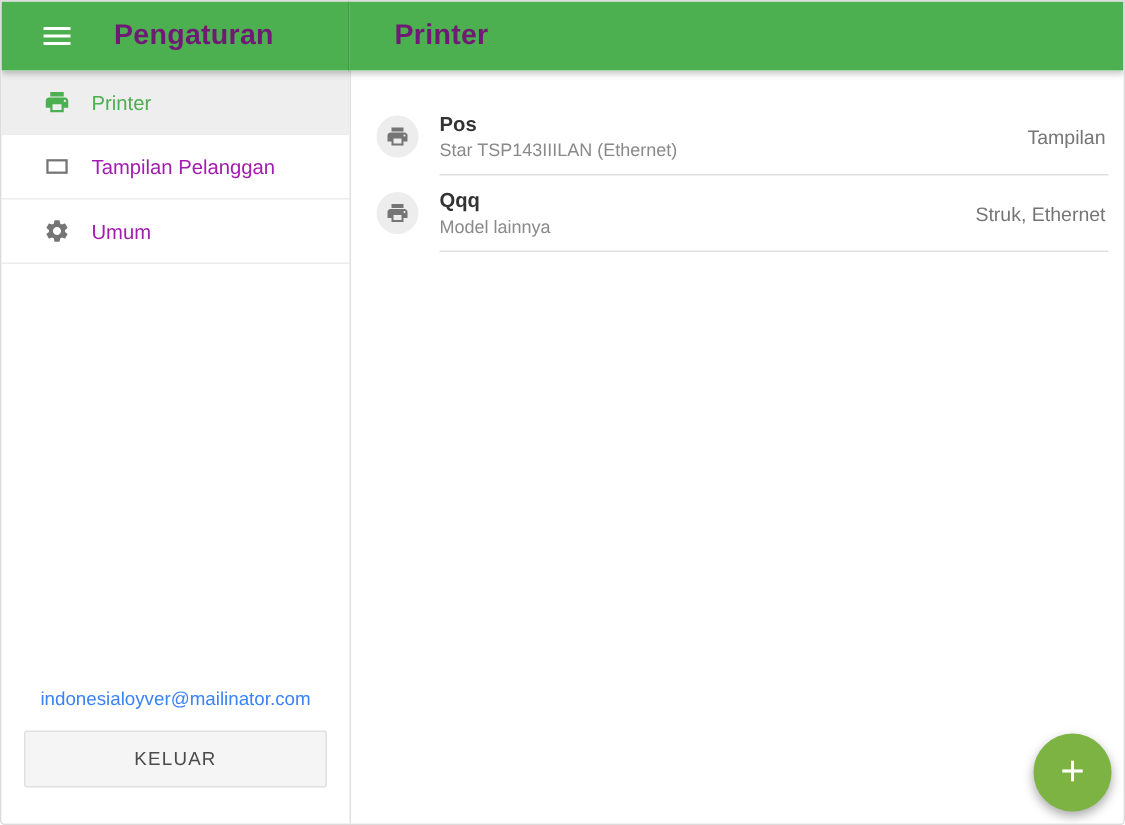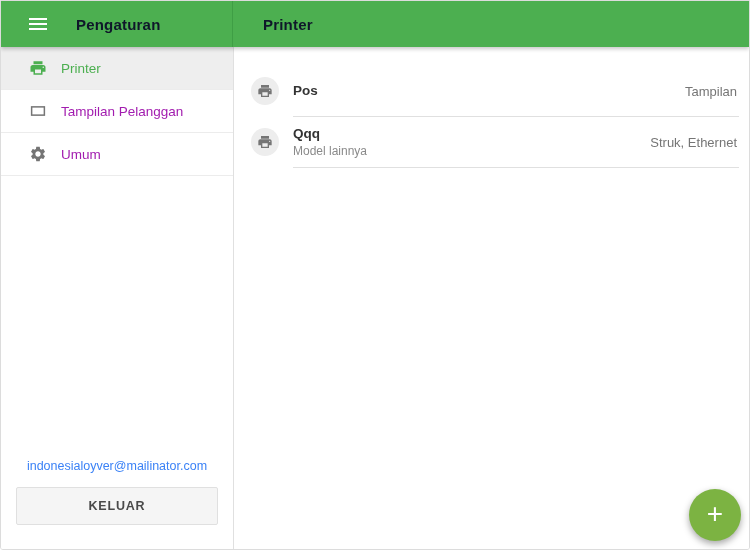--- a/index.html
+++ b/index.html
@@ -27,21 +27,21 @@
     padding-left: 28px;
     border-right: 1px solid #3f9e45;
     flex-shrink: 0;
   }
   .appbar-right {
     flex: 1; background: #4caf50;
     display: flex; align-items: center;
     padding-left: 30px;
   }
   .appbar-title {
-    color: #0f172a; font-size: 15px; font-weight: bold;
+    color: #701a75; font-size: 19px; font-weight: bold;
     letter-spacing: 0.2px;
   }
   .appbar-left .appbar-title { margin-left: 29px; }
   .hamburger { display: flex; flex-direction: column; gap: 3px; cursor: pointer; }
   .hamburger span { display: block; width: 18px; height: 2px; background: #fff; }
 
   
   .body { display: flex; height: 502px; }
 
   .sidebar {
@@ -62,21 +62,21 @@
   .nav-item.selected .nav-label { color: #4caf50; }
 
   .sidebar-footer { margin-top: auto; padding: 0 15px 24px; text-align: center; }
   .account-email { font-size: 12.5px; color: #3b82f6; margin-bottom: 14px; }
   .logout-btn {
     width: 100%; height: 38px;
     background: #f5f5f5;
     border: 1px solid #e0e0e0;
     border-radius: 2px;
     font-family: inherit;
-    font-size: 12.5px; font-weight: bold;
+    font-size: 12.5px; font-weight: normal;
     color: #4a4a4a; letter-spacing: 0.8px;
     cursor: pointer;
   }
 
   .main { flex: 1; position: relative; background: #fff; padding-top: 19px; }
   .list-row {
     display: flex; align-items: center;
     height: 50px;
     padding: 0 12px 0 17px;
     cursor: pointer;
@@ -165,20 +165,21 @@
     <div class="main">
 
       <div class="list-row">
         <span class="avatar">
           <svg width="16" height="16" viewBox="0 0 24 24" fill="#757575">
             <path d="M19 8H5c-1.66 0-3 1.34-3 3v6h4v4h12v-4h4v-6c0-1.66-1.34-3-3-3zm-3 11H8v-5h8v5zm3-7c-.55 0-1-.45-1-1s.45-1 1-1 1 .45 1 1-.45 1-1 1zm-1-9H6v4h12V3z"></path>
           </svg>
         </span>
         <span class="row-text">
           <div class="row-title">Pos</div>
+          <div class="row-sub">Star TSP143IIILAN (Ethernet)</div>
         </span>
         <span class="row-trailing">Tampilan</span>
       </div>
       <div class="row-divider"></div>
 
       <div class="list-row">
         <span class="avatar">
           <svg width="16" height="16" viewBox="0 0 24 24" fill="#757575">
             <path d="M19 8H5c-1.66 0-3 1.34-3 3v6h4v4h12v-4h4v-6c0-1.66-1.34-3-3-3zm-3 11H8v-5h8v5zm3-7c-.55 0-1-.45-1-1s.45-1 1-1 1 .45 1 1-.45 1-1 1zm-1-9H6v4h12V3z"></path>
           </svg>

